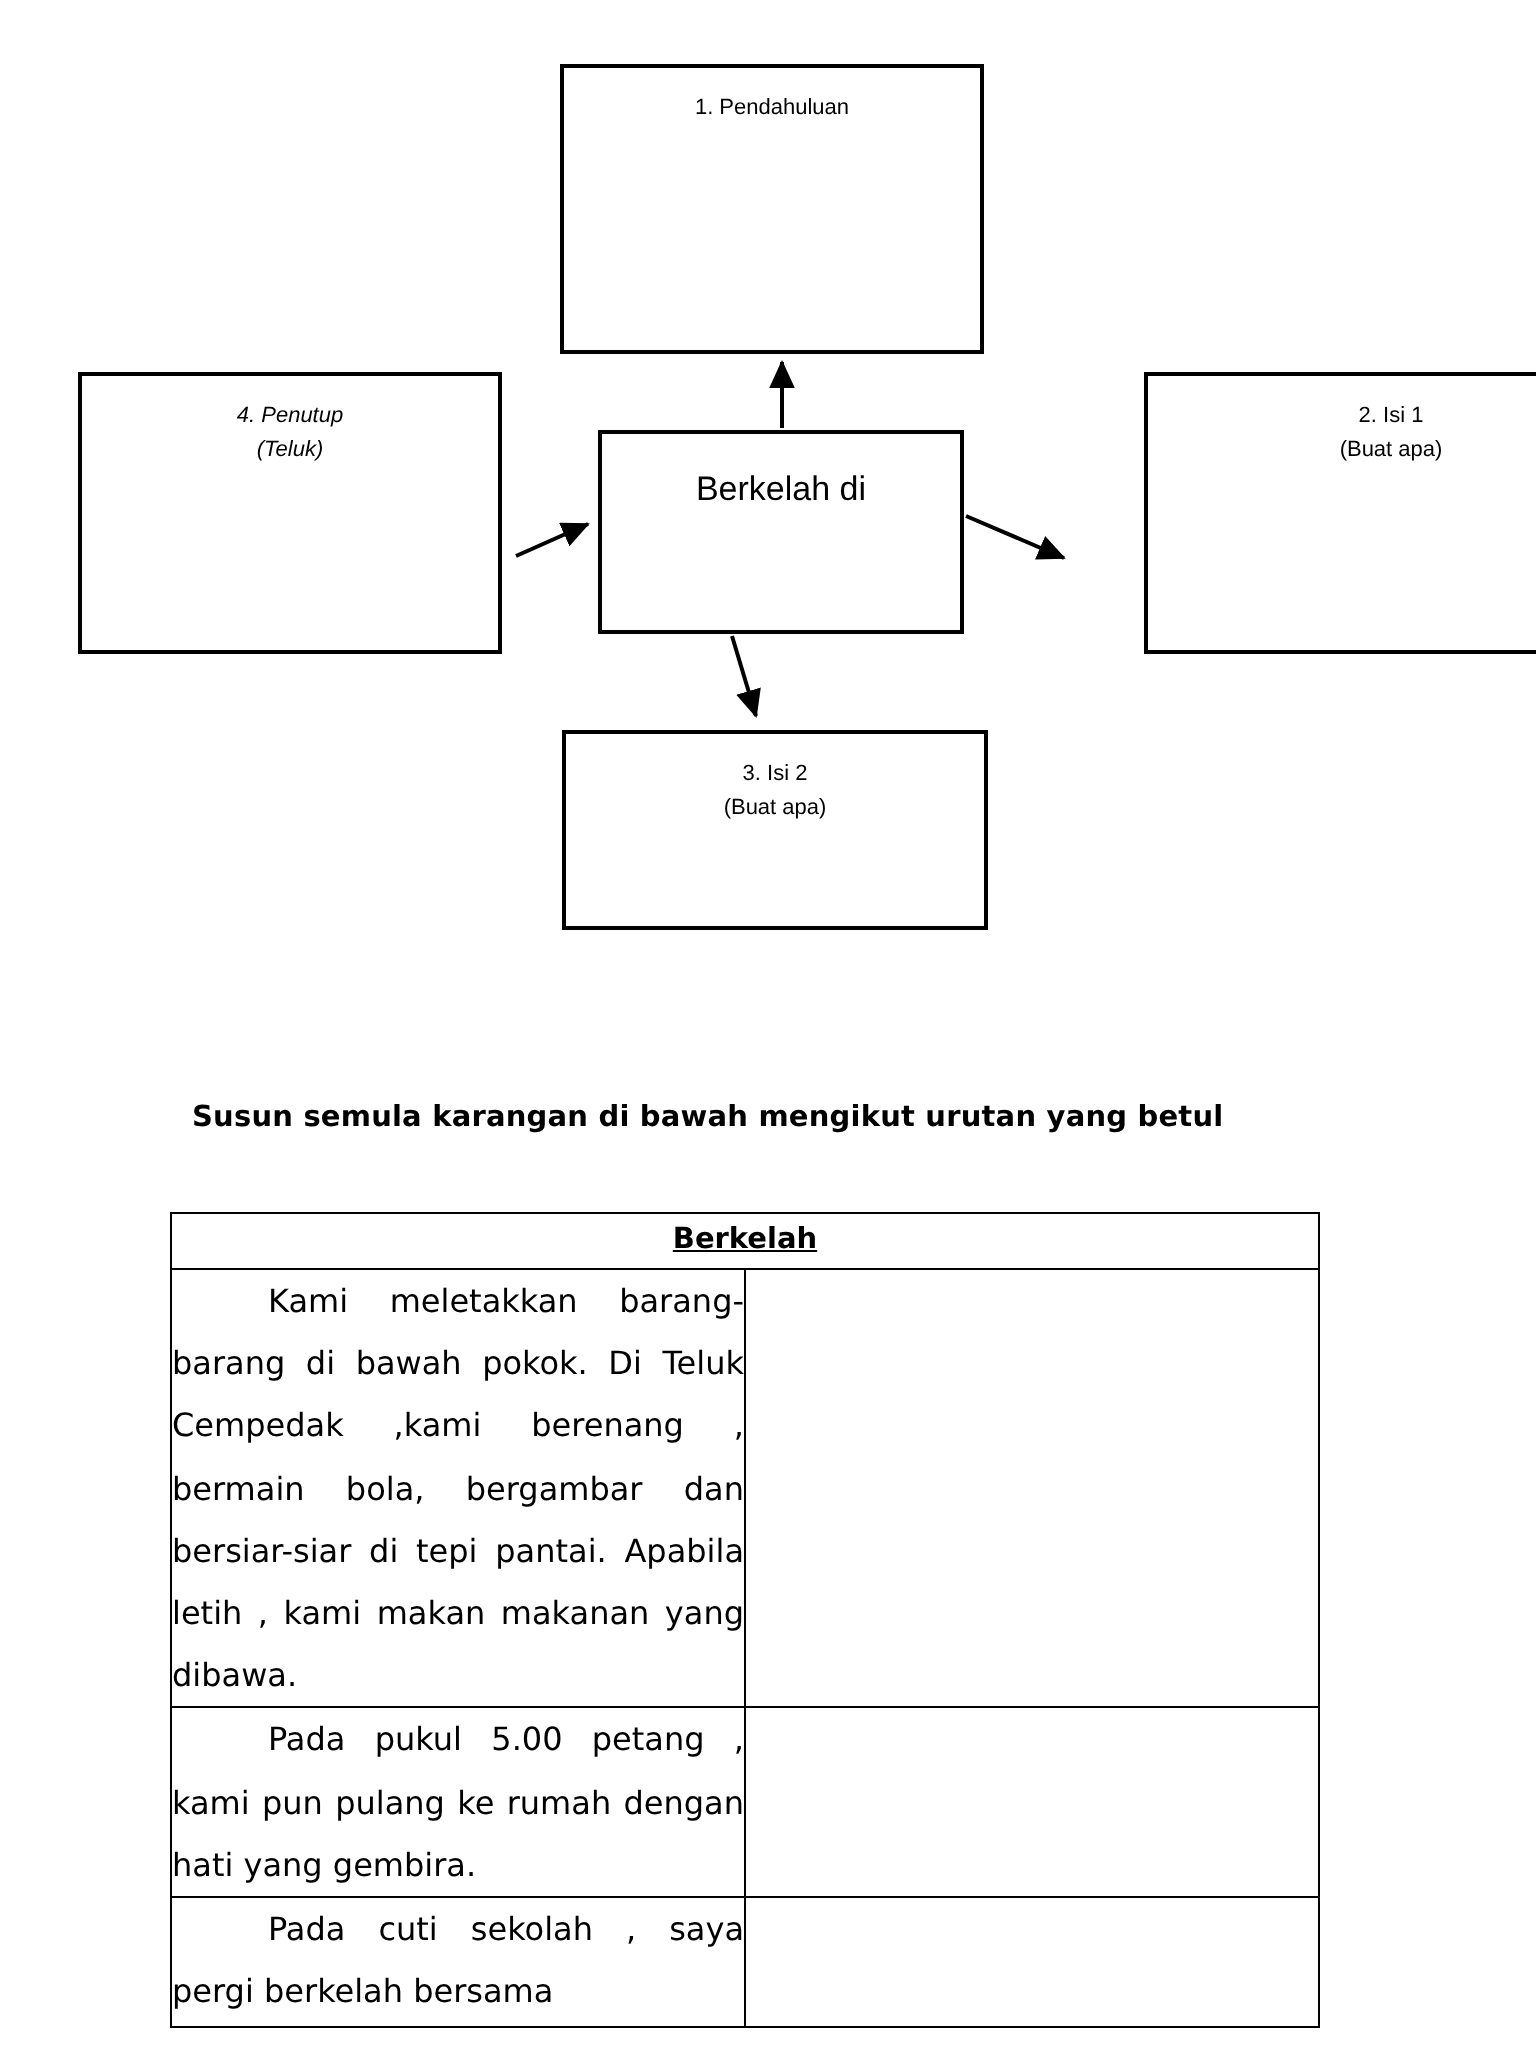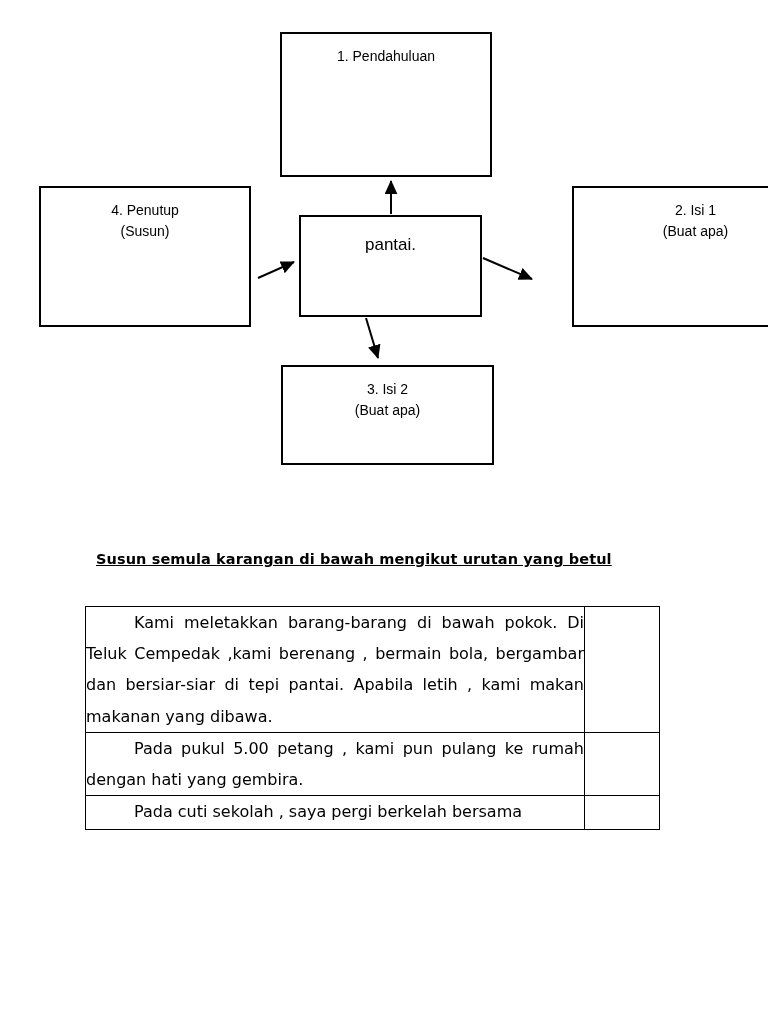--- a/index.html
+++ b/index.html
@@ -23,31 +23,31 @@
     top: 0;
     width: 768px;
     height: 520px;
   }
   .box {
     position: absolute;
     border: 2px solid #000;
     background: #fff;
     box-sizing: border-box;
     text-align: center;
-    font-size: 14px;
+    font-size: 11px;
     line-height: 1.5;
     padding-top: 12px;
   }
   .box .line { display: block; }
 
   #box-pendahuluan {
     left: 280px; top: 32px; width: 212px; height: 145px;
   }
   #box-penutup {
-    left: 39px; top: 186px; width: 212px; height: 141px;
+    left: 39px; top: 186px; width: 212px; height: 141px; font-style: italic;
   }
   #box-isi1 {
     left: 572px; top: 186px; width: 247px; height: 141px;
   }
   #box-isi2 {
     left: 281px; top: 365px; width: 213px; height: 100px;
   }
   #box-center {
     left: 299px; top: 215px; width: 183px; height: 102px;
     font-size: 17px;
@@ -64,21 +64,20 @@
 
   
   .section-heading {
     position: absolute;
     left: 96px;
     top: 551px;
     width: 600px;
     font-family: "DejaVu Sans", sans-serif;
     font-size: 14.5px;
     font-weight: bold;
-    text-decoration: underline;
     letter-spacing: 0.1px;
   }
 
   
   .essay-table {
     position: absolute;
     left: 85px;
     top: 606px;
     width: 575px;
     border-collapse: collapse;
@@ -136,42 +135,45 @@
 
     <line x1="258" y1="278" x2="294" y2="262" stroke="#000" stroke-width="2" marker-end="url(#ah)"></line>
   </svg>
 
   <div class="box" id="box-pendahuluan">
     <span class="line">1.  Pendahuluan</span>
   </div>
 
   <div class="box" id="box-penutup">
     <span class="line">4. Penutup</span>
-    <span class="line">(Susun)</span>
+    <span class="line">(Teluk)</span>
   </div>
 
   <div class="box" id="box-isi1">
     <span class="line">2. Isi 1</span>
     <span class="line">(Buat apa)</span>
   </div>
 
   <div class="box" id="box-isi2">
     <span class="line">3. Isi 2</span>
     <span class="line">(Buat apa)</span>
   </div>
 
   <div class="box" id="box-center">
-    <span class="line">pantai.</span>
+    <span class="line">Berkelah di</span>
   </div>
 </div>
 
 <div class="section-heading">Susun semula karangan di bawah mengikut urutan yang betul</div>
 
 <table class="essay-table">
   <tbody>
+      <tr>
+    <th class="title-cell" colspan="2">Berkelah</th>
+  </tr>
   <tr>
     <td class="para-cell"><span class="indent"></span><span>Kami meletakkan barang-barang di bawah pokok. Di Teluk Cempedak ,kami berenang ,  bermain bola, bergambar dan bersiar-siar di tepi pantai. Apabila letih , kami makan makanan yang dibawa.</span></td>
     <td class="blank-col"></td>
   </tr>
   <tr>
     <td class="para-cell"><span class="indent"></span><span>Pada pukul 5.00 petang , kami pun pulang ke rumah dengan hati yang gembira.</span></td>
     <td class="blank-col"></td>
   </tr>
   <tr class="last-row">
     <td class="para-cell"><span class="indent"></span><span>Pada cuti sekolah ,  saya   pergi  berkelah  bersama</span></td>

